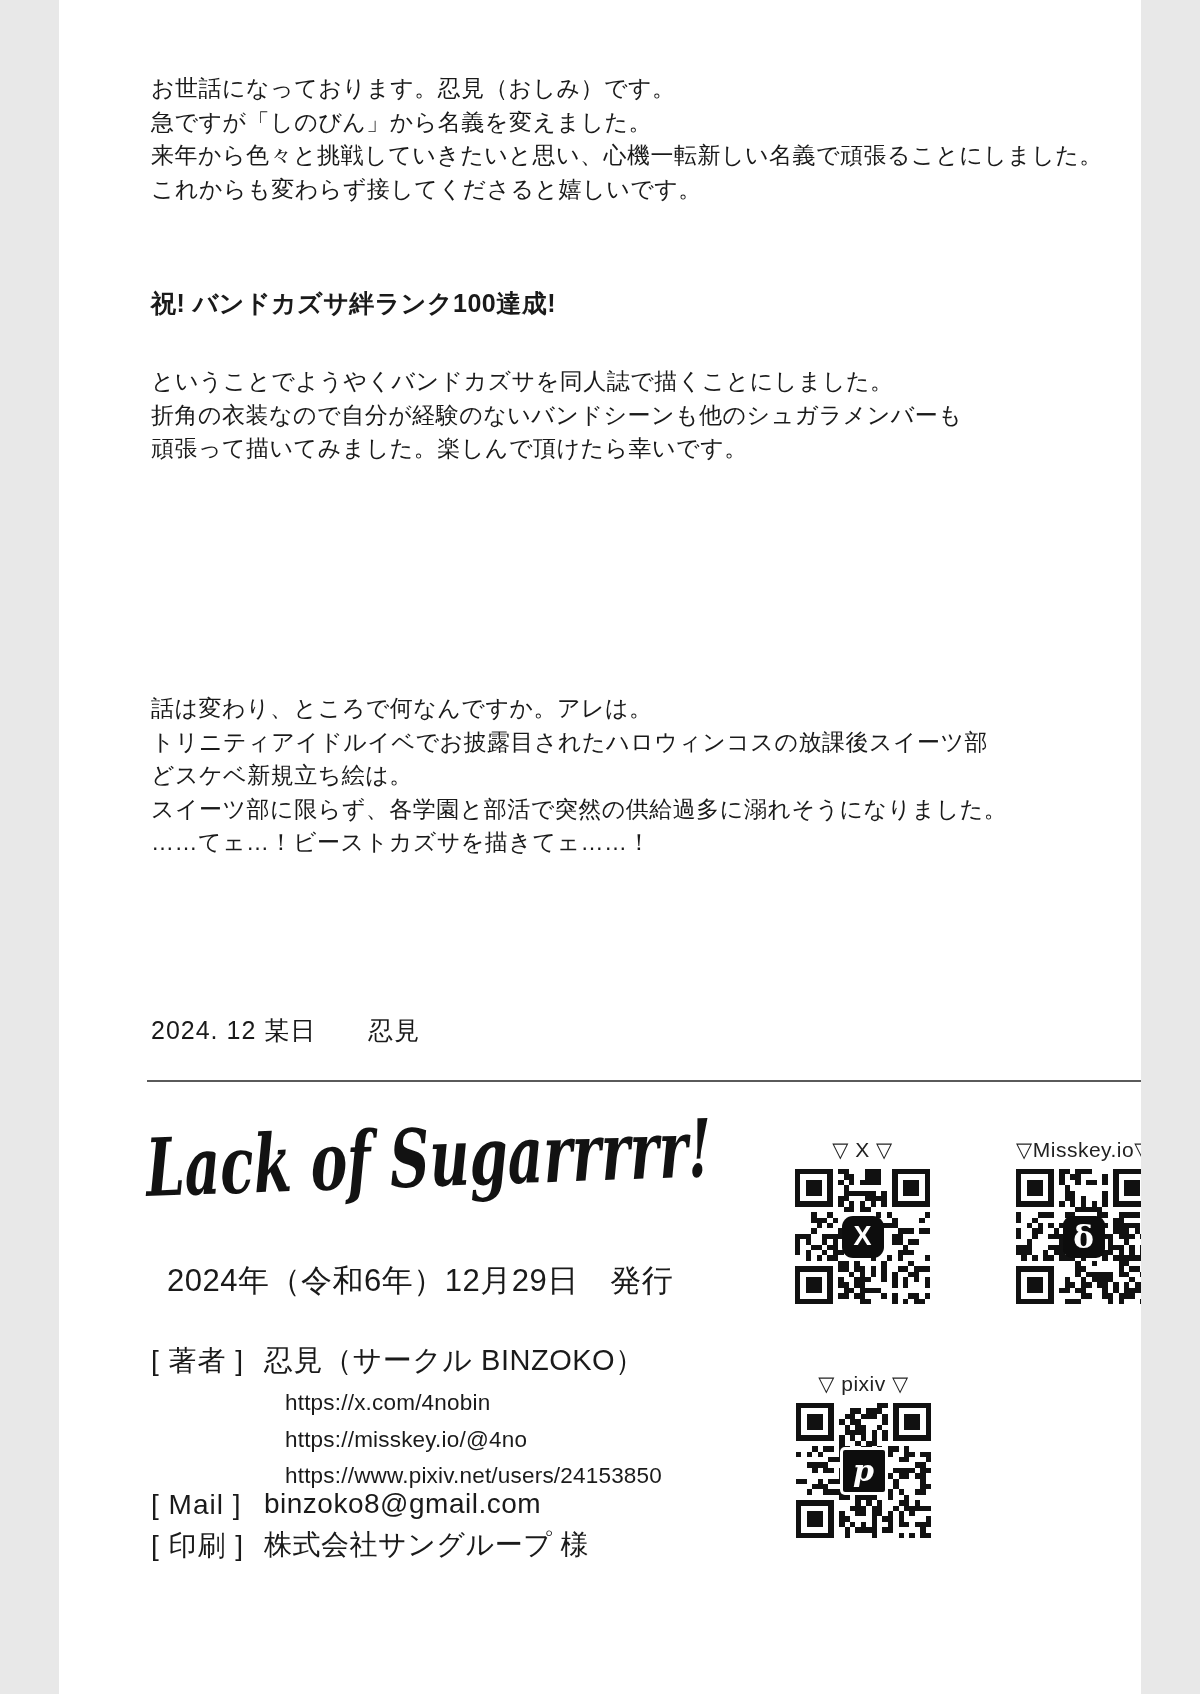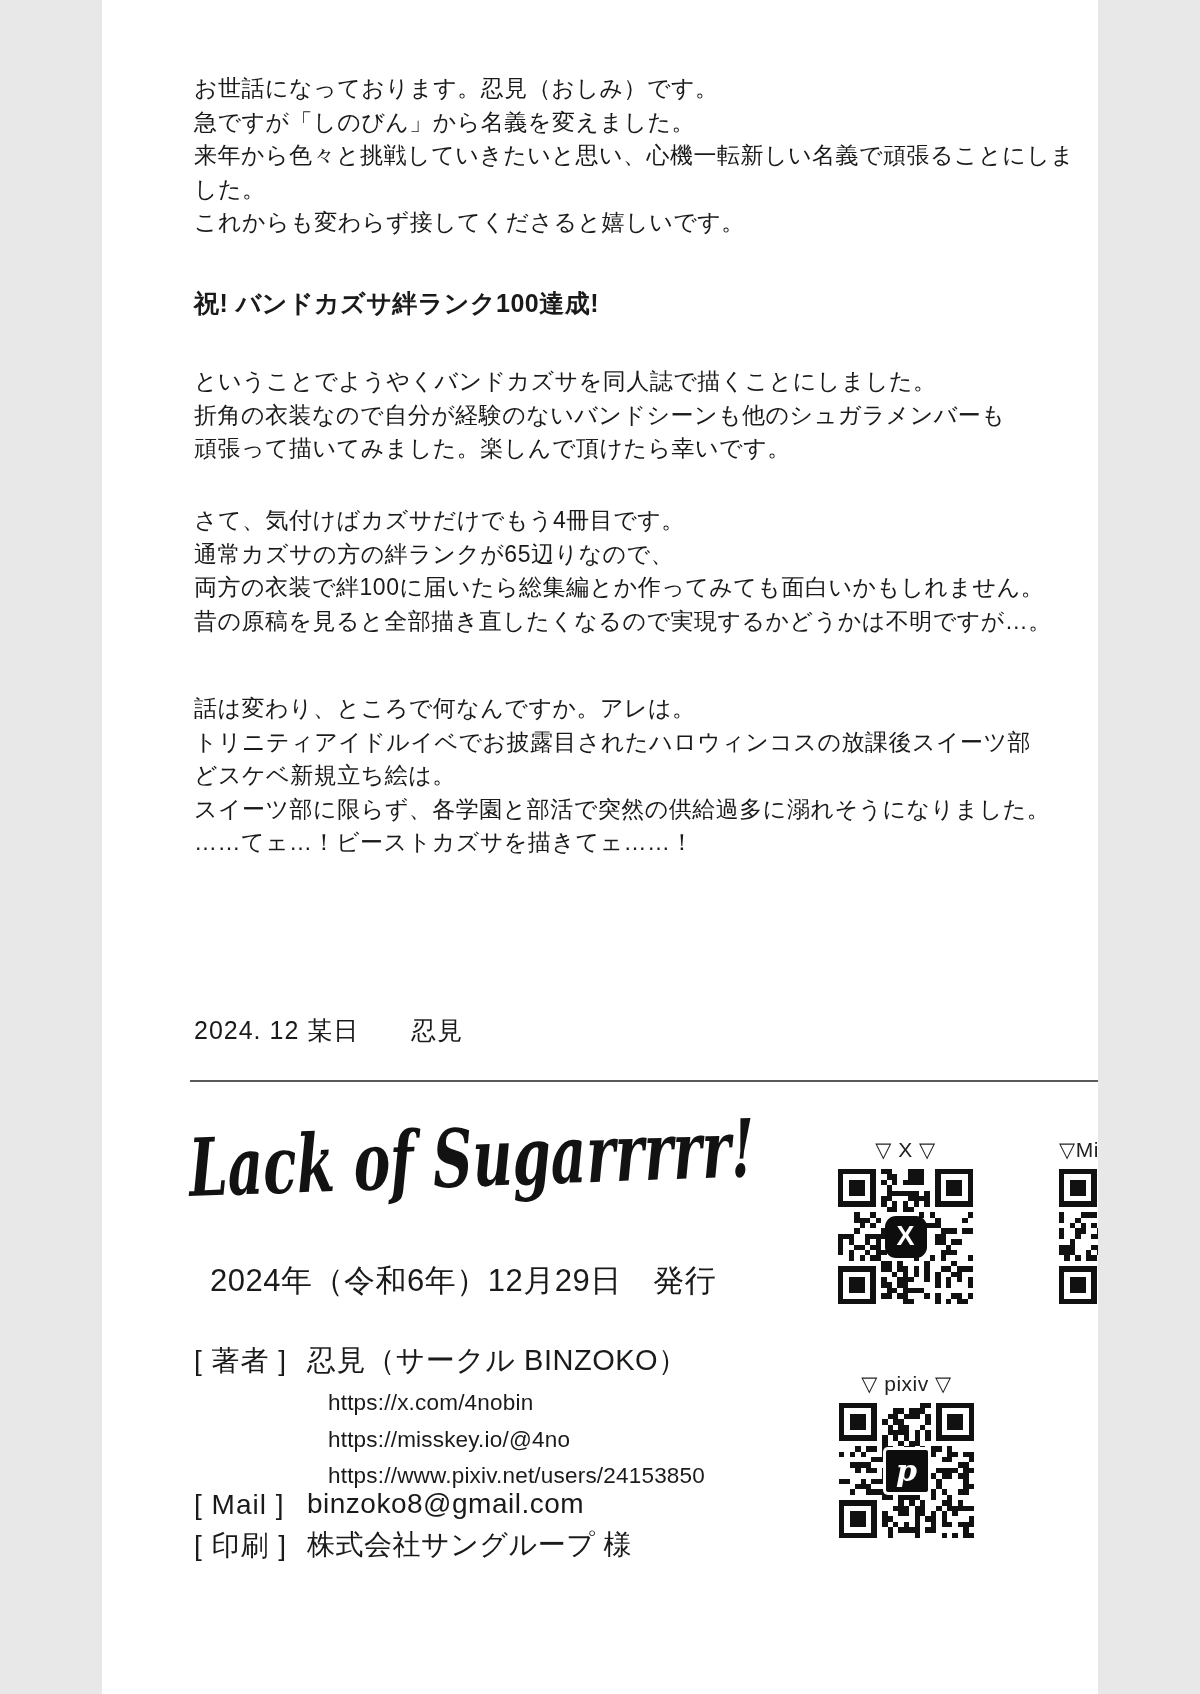--- a/index.html
+++ b/index.html
@@ -1,18 +1,18 @@
 <!DOCTYPE html>
 <html><head>
 <meta charset="utf-8">
 <style>
   html,body{margin:0;padding:0;background:#e8e8e8;}
   .page{
     position:relative;
-    width:996px;height:1694px;
+    width:1082px;height:1694px;
     margin:0 auto;
     background:#ffffff;
     font-family:"Liberation Sans",sans-serif;
     color:#1a1a1a;
     overflow:hidden;
   }
   .para{
     position:absolute;left:92px;margin:0;
     font-size:23px;line-height:33.5px;
     white-space:pre-line;letter-spacing:.5px;
@@ -96,24 +96,20 @@
 急ですが「しのびん」から名義を変えました。
 来年から色々と挑戦していきたいと思い、心機一転新しい名義で頑張ることにしました。
 これからも変わらず接してくださると嬉しいです。</p>
 
   <h2 class="heading">祝! バンドカズサ絆ランク100達成!</h2>
 
   <p class="para p2">ということでようやくバンドカズサを同人誌で描くことにしました。
 折角の衣装なので自分が経験のないバンドシーンも他のシュガラメンバーも
 頑張って描いてみました。楽しんで頂けたら幸いです。</p>
 
-  <p class="para p3">さて、気付けばカズサだけでもう4冊目です。
-通常カズサの方の絆ランクが65辺りなので、
-両方の衣装で絆100に届いたら総集編とか作ってみても面白いかもしれません。
-昔の原稿を見ると全部描き直したくなるので実現するかどうかは不明ですが…。</p>
 
   <p class="para p4">話は変わり、ところで何なんですか。アレは。
 トリニティアイドルイベでお披露目されたハロウィンコスの放課後スイーツ部
 どスケベ新規立ち絵は。
 スイーツ部に限らず、各学園と部活で突然の供給過多に溺れそうになりました。
 ……てェ…！ビーストカズサを描きてェ……！</p>
 
 
   <p class="signature">2024. 12 某日　　忍見</p>
 

